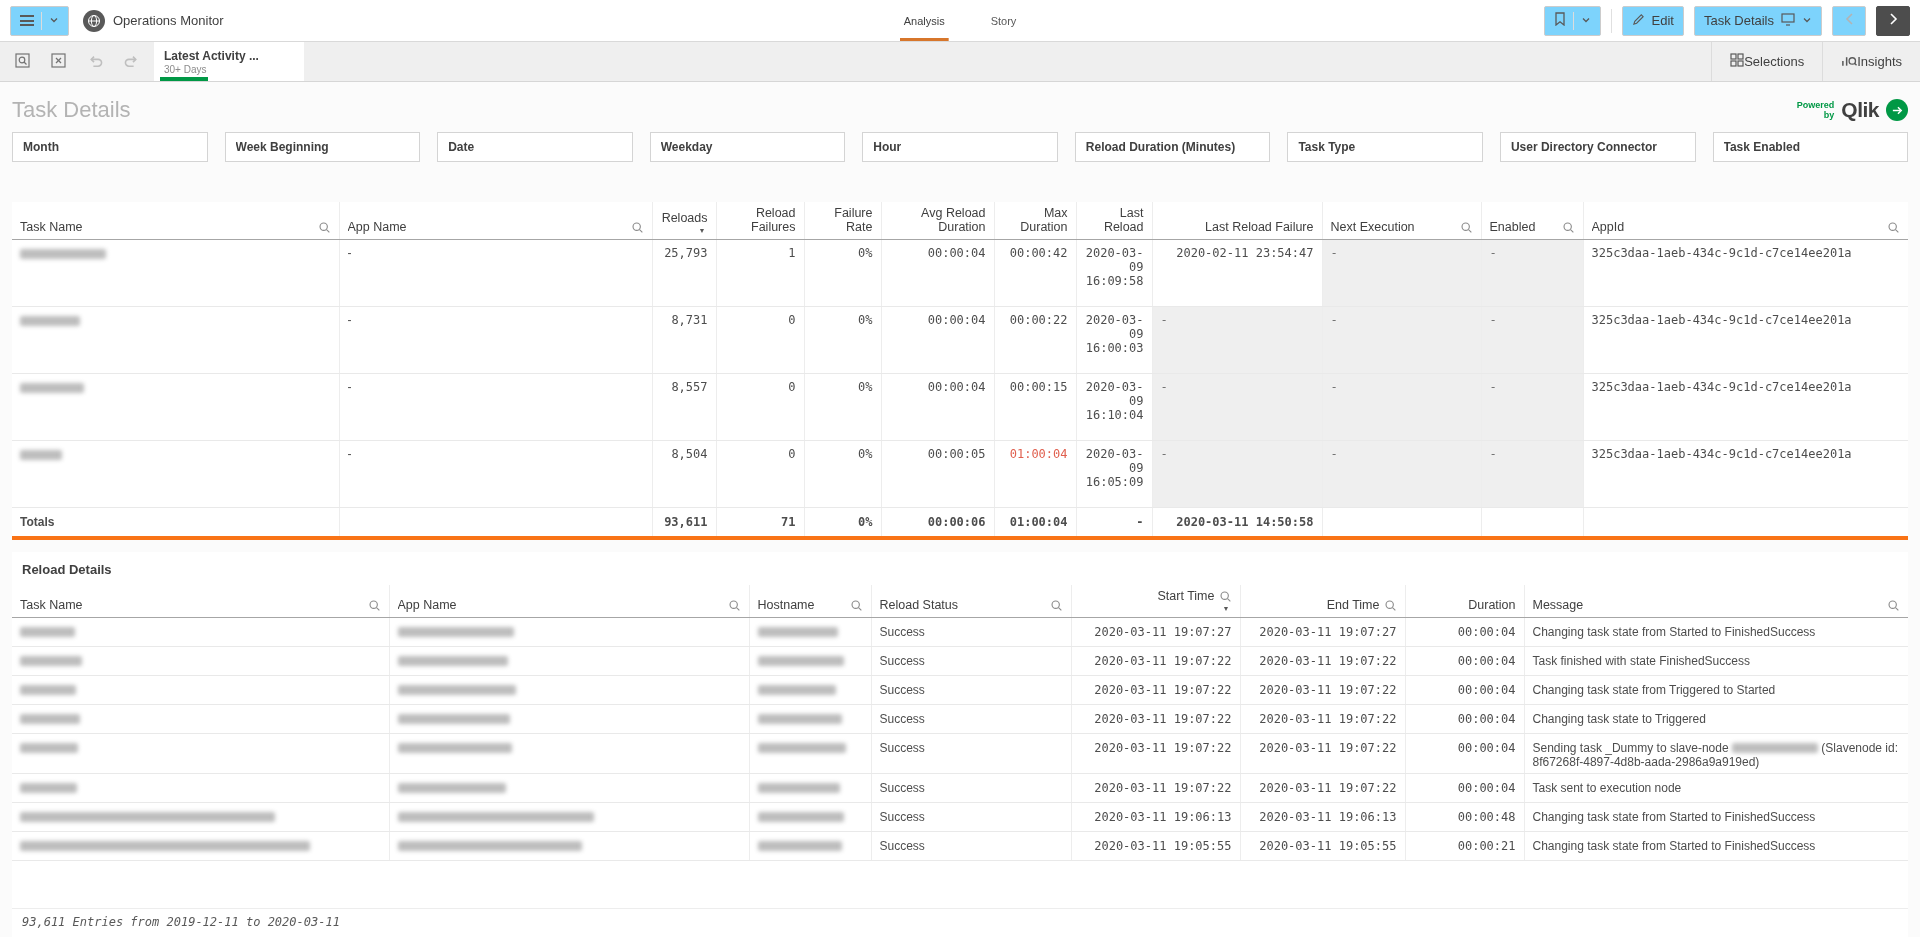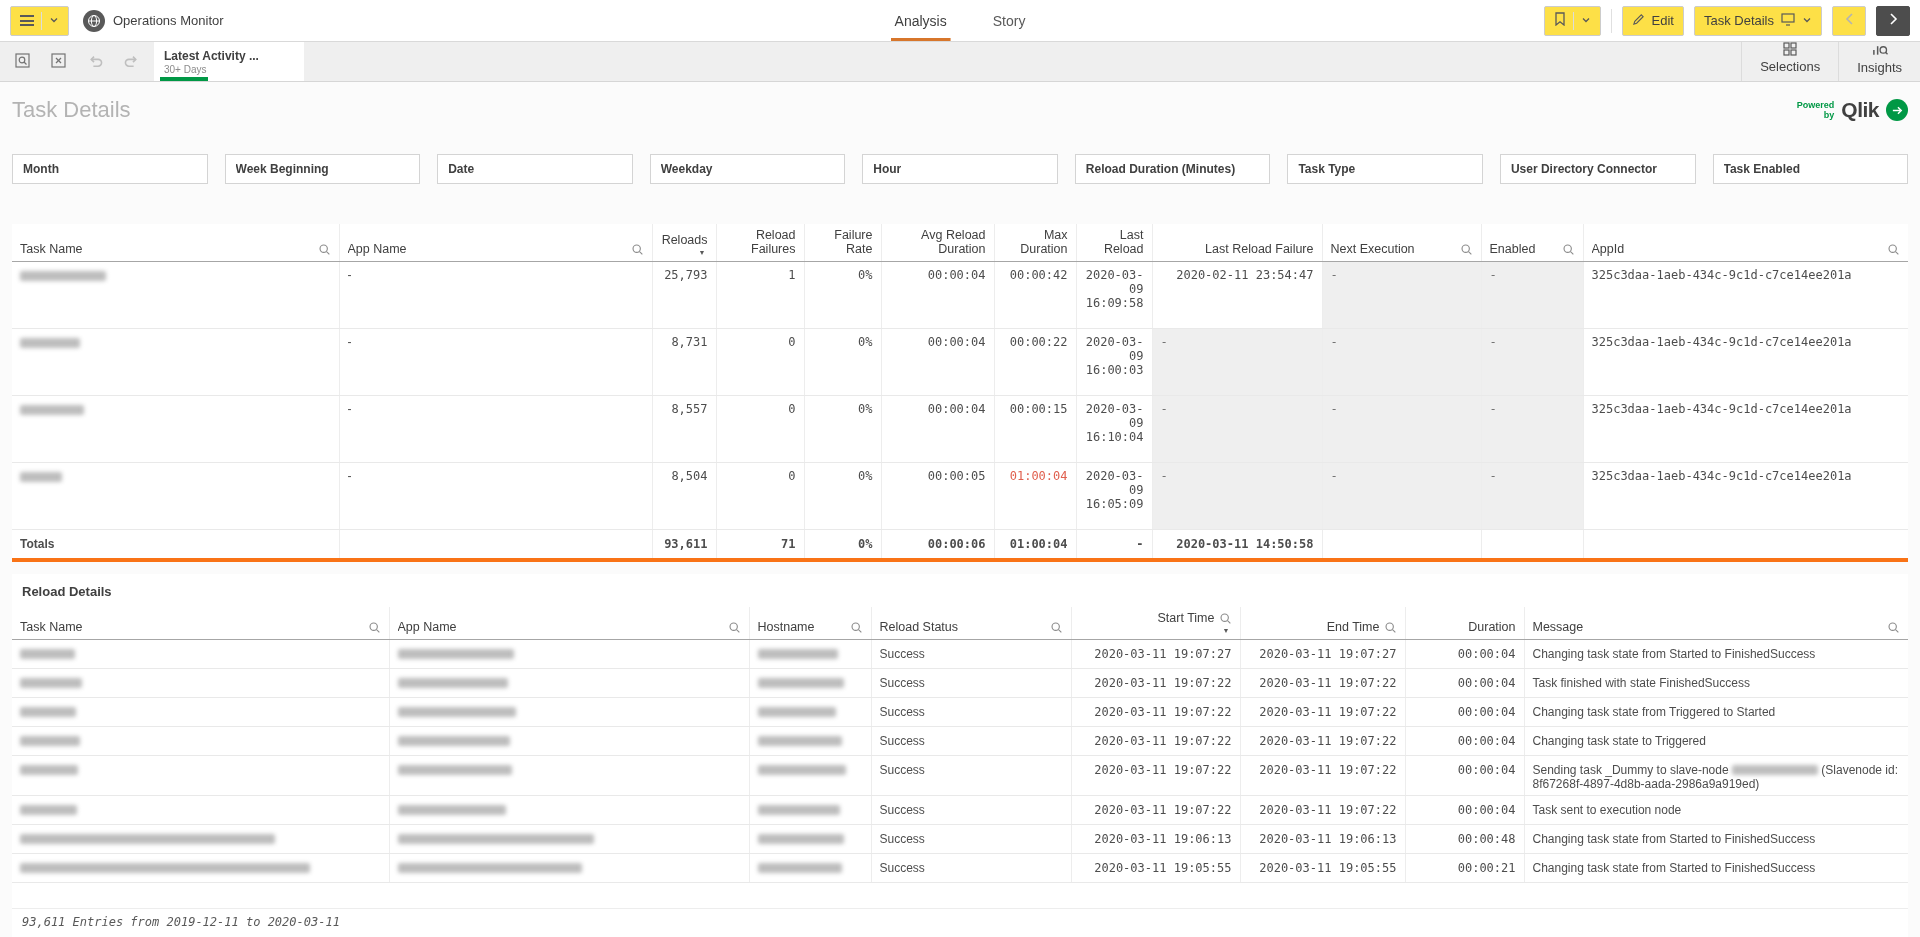--- a/index.html
+++ b/index.html
@@ -7,57 +7,57 @@
   body { font-family:"Liberation Sans", sans-serif; color:#404040; background:#fff; }
   :root { --orange:#d7762b; --green:#009845; --warning:#e0604f; --topbar_dark_button:#4d4d4d; }
 
   .page { width:1920px; height:937px; display:flex; flex-direction:column; }
 
   
   .topbar { position:relative; height:42px; background:#fff; border-bottom:1px solid #d9d9d9;
             display:flex; align-items:center; padding:10px 10px; flex:0 0 auto; }
   .tb-left { display:flex; align-items:center; gap:14px; }
   .btn { display:inline-flex; align-items:center; gap:7px; height:30px; padding:0 9px;
-         background:#fde047; border:1px solid #cccccc; border-radius:2px; cursor:pointer; font-size:13px; color:#404040; }
+         background:#7dd3fc; border:1px solid #cccccc; border-radius:2px; cursor:pointer; font-size:13px; color:#404040; }
   .hamburger i { display:block; width:14px; height:2px; background:#595959; margin:2.5px 0; }
   .btn-divider { width:1px; height:18px; background:#dcdcdc; }
   .app-group { display:flex; align-items:center; gap:8px; }
   .app-circle { width:22px; height:22px; border-radius:50%; background:#595959; display:inline-flex; align-items:center; justify-content:center; }
   .app-title { font-size:13px; color:#404040; }
 
   .tb-tabs { position:absolute; left:50%; top:0; transform:translateX(-50%); height:100%; display:flex; gap:38px; }
-  .vtab { height:100%; display:flex; align-items:center; font-size:14px; color:#595959; cursor:pointer; padding:0 4px;justify-content:center; }
+  .vtab { height:100%; display:flex; align-items:center; font-size:11px; color:#595959; cursor:pointer; padding:0 4px;justify-content:center; }
   .vtab.active { color:#404040; box-shadow:inset 0 -3px 0 var(--orange); }
 
   .tb-right { margin-left:auto; display:flex; align-items:center; gap:10px; }
   .sep { width:1px; height:24px; background:#e0e0e0; }
   .navbtn { width:34px; height:30px; justify-content:center; padding:0; }
   .navbtn.dark { background:var(--topbar_dark_button); border-color:var(--topbar_dark_button); }
 
   
   .toolbar { height:40px; background:#efefef; border-bottom:1px solid #d6d6d6; display:flex; align-items:stretch; flex:0 0 auto; }
   .tool-icons { display:flex; align-items:center; gap:6px; padding:0 8px; }
   .tool-btn { width:30px; height:30px; display:inline-flex; align-items:center; justify-content:center; border-radius:2px; cursor:pointer; }
   .sheet-tab { position:relative; width:150px; background:#fff; display:flex; flex-direction:column; justify-content:center; padding:0 10px; cursor:pointer; }
   .sheet-tab .t1 { font-size:12px; font-weight:700; color:#404040; white-space:nowrap; overflow:hidden; }
   .sheet-tab .t2 { font-size:10px; color:#8c8c8c; margin-top:1px; }
   .sheet-indicator { position:absolute; left:6px; bottom:0; width:48px; height:4px; background:var(--green); }
   .tool-spacer { flex:1; }
-  .tool-right-btn { display:flex; align-items:center; gap:0; padding:0 18px; font-size:13px; color:#404040; cursor:pointer; border-left:1px solid #dcdcdc;flex-direction:column; }
+  .tool-right-btn { display:flex; align-items:center; gap:0; padding:0 18px; font-size:13px; color:#404040; cursor:pointer; border-left:1px solid #dcdcdc; }
 
   
   .content { flex:1; min-height:0; background:#fbfbfb; padding:0 12px; display:flex; flex-direction:column; }
   .sheet-header { display:flex; align-items:center; justify-content:space-between; margin-top:6px; height:44px; flex:0 0 auto; }
   .sheet-title { font-size:22px; color:#b3b3b3; font-weight:400; }
   .powered { display:flex; align-items:center; gap:7px; }
   .powered .pby { font-size:9px; font-weight:700; color:var(--green); width:48px; line-height:10px; text-align:right; }
   .powered .brand { font-size:21px; font-weight:700; color:#404040; letter-spacing:-0.5px; }
   .qcircle { width:22px; height:22px; border-radius:50%; background:var(--green); display:inline-flex; align-items:center; justify-content:center; }
 
-  .filters { display:flex; gap:17px; margin-top:22px; margin-bottom:40px; flex:0 0 auto;border-radius:7px; }
+  .filters { display:flex; gap:17px; margin-top:0; margin-bottom:40px; flex:0 0 auto;border-radius:7px; }
   .filter { flex:1; height:30px; background:#fff; border:1px solid #d4d4d4; display:flex; align-items:center; padding:0 10px; cursor:pointer; }
   .flabel { font-size:12px; font-weight:600; color:#404040; white-space:nowrap; overflow:hidden; }
 
   .panel { background:#fff; flex:0 0 auto; }
   .panel-title { font-size:13px; font-weight:700; color:#404040; padding:10px 10px 8px 10px; }
 
   table { width:100%; border-collapse:collapse; table-layout:fixed; }
   th, td { border-right:1px solid #ededed; padding:4px 8px; overflow:hidden; }
   th:last-child, td:last-child { border-right:none; }
   th { font-size:12.5px; font-weight:400; color:#404040; vertical-align:bottom; border-bottom:1px solid #a6a6a6; padding-bottom:5px; cursor:pointer;text-align:center; }

